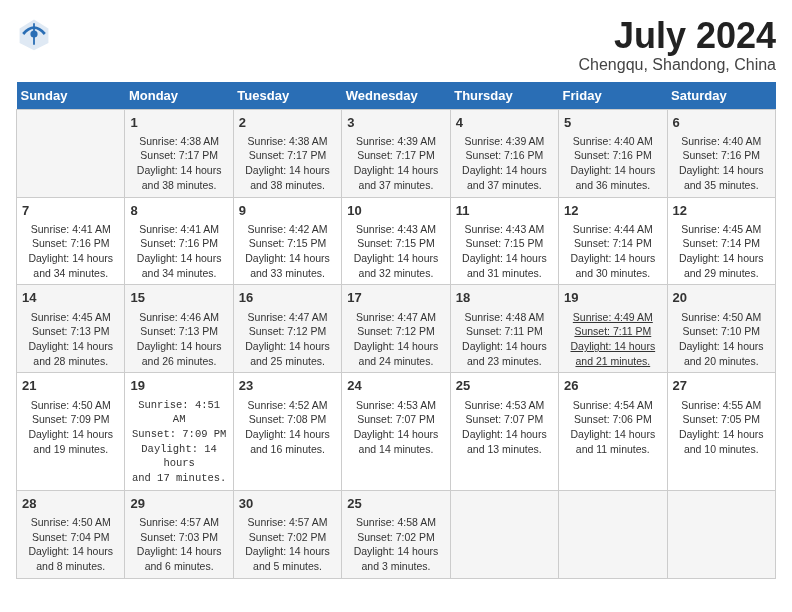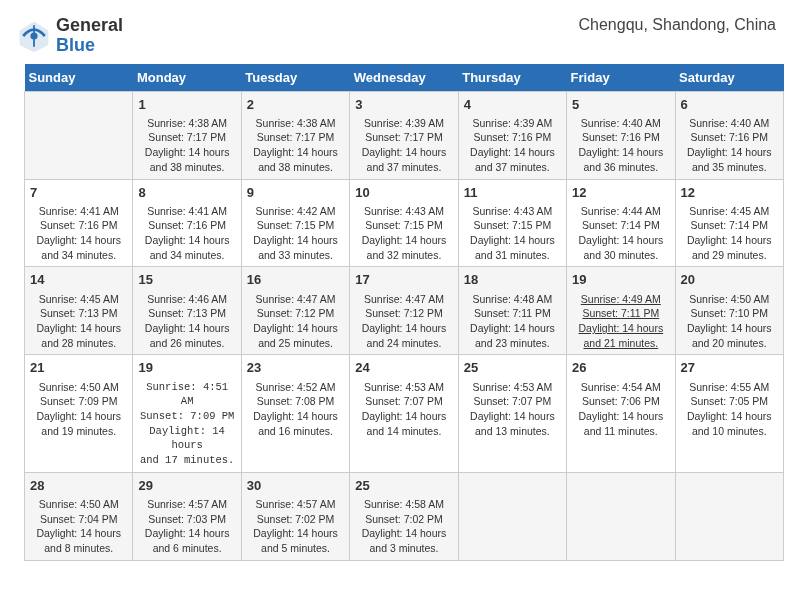--- a/index.html
+++ b/index.html
@@ -42,21 +42,20 @@
       line-height: 1.1;
     }
     .location {
       font-size: 16px;
       color: #444;
     }
     table {
       width: 100%;
       border-collapse: collapse;
       font-size: 11px;
-      margin-left: 8px;
     }
     thead tr th {
       background-color: #2a6eb5;
       color: #fff;
       padding: 6px 4px;
       text-align: left;
       font-size: 13px;
       font-weight: bold;
     }
     tbody tr td {
@@ -93,26 +92,23 @@
 <body>
 
 <div class="header">
   <div class="logo">
     <svg class="logo-icon" viewBox="0 0 40 40" xmlns="http://www.w3.org/2000/svg">
       <polygon points="20,4 36,14 36,30 20,38 4,30 4,14" fill="#2a6eb5" opacity="0.15"></polygon>
       <path d="M8,20 Q20,6 32,20" stroke="#2a6eb5" stroke-width="3" fill="none"></path>
       <path d="M20,8 L20,32" stroke="#2a6eb5" stroke-width="2" fill="none"></path>
       <circle cx="20" cy="20" r="4" fill="#2a6eb5"></circle>
     </svg>
-    <div class="logo-text">
-      <span class="logo-general">General</span><br>
-      <span class="logo-blue">Blue</span>
-    </div>
   </div>
   <div class="title-block">
+    <div class="month-year">July 2024</div>
     <div class="location">Chengqu, Shandong, China</div>
   </div>
 </div>
 
 <table>
   <thead>
     <tr>
     <th>Sunday</th>
         <th>Monday</th>
         <th>Tuesday</th>

